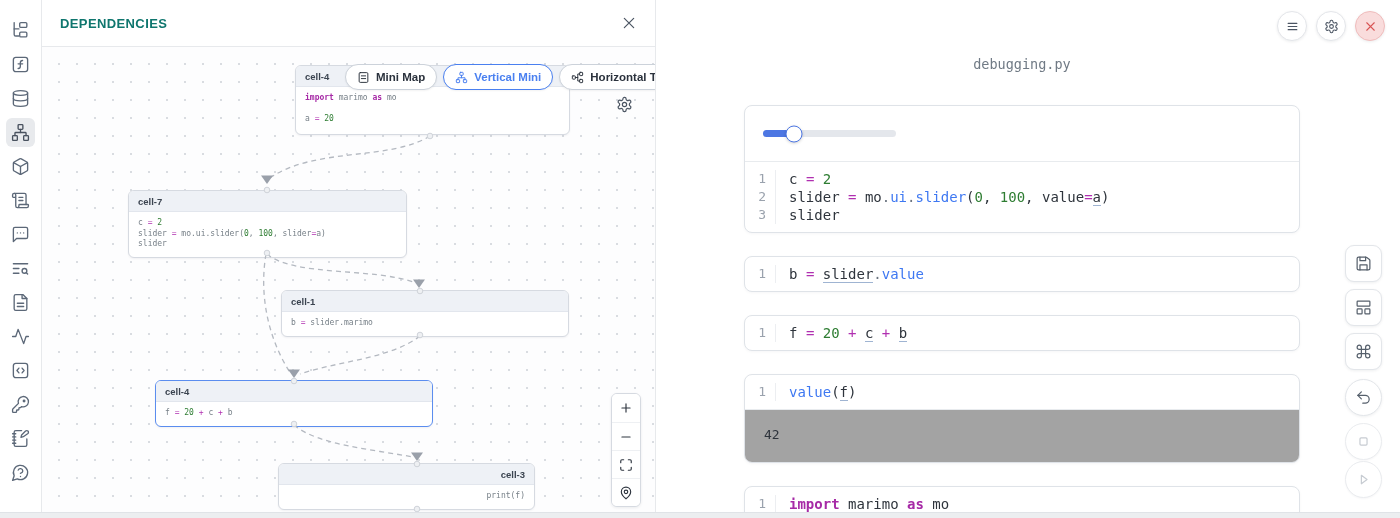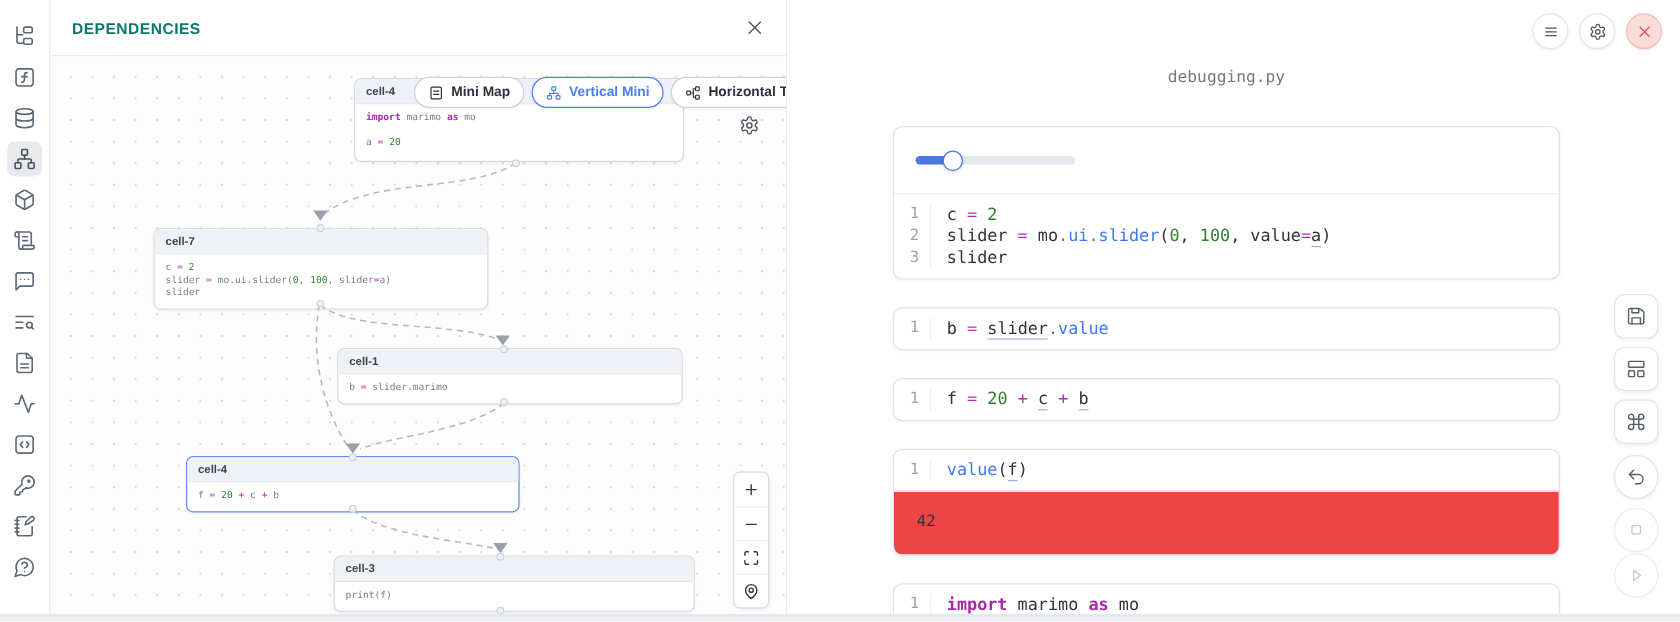--- a/index.html
+++ b/index.html
@@ -76,21 +76,21 @@
   .slider-track { position:relative; width:133px; height:7px; border-radius:4px; background:#e4e7ec; }
   .slider-fill { position:absolute; left:0; top:0; bottom:0; border-radius:4px; background:#4d77e3; }
   .slider-thumb { position:absolute; top:50%; transform:translate(-50%,-50%); width:17px; height:17px;
                   background:#fff; border:1.5px solid #4d77e3; border-radius:50%;
                   box-shadow:0 1px 3px rgba(0,0,0,.18); }
   .code-area { padding:8px 0; }
   .code-line { display:flex; font-family:"DejaVu Sans Mono", monospace; font-size:14px; line-height:18px; }
   .ln { flex:none; width:31px; text-align:right; padding-right:9px; margin-right:13px; color:#9aa2ad;
         font-size:13px; border-right:1px solid #eceef1; }
   .code-text { white-space:pre; color:#2e343c; }
-  .cell-output { background:#ef4444; border-top:1px solid #e8ebee; padding:17px 19px 20px;
+  .cell-output { background:#a3a3a3; border-top:1px solid #e8ebee; padding:17px 19px 20px;
                  font-family:"DejaVu Sans Mono", monospace; font-size:13px; color:#2e343c; }
 
   .tok-p { color:#2e343c; } .tok-k { color:#a62aa6; font-weight:bold; }
   .tok-o { color:#b02fb0; } .tok-n { color:#2e7d32; }
   .tok-f { color:#3e78f2;text-align:center; } .tok-d { color:#6b7480; }
   .u { border-bottom:1.5px solid #9fb4d2; }
   .node-body .tok-p { color:#778088; }
 
   
   .nb-top { position:absolute; top:11px; right:15px; display:flex; gap:9px; z-index:10; }
@@ -339,21 +339,21 @@
         <div class="node-body">
           <div class="node-line"><span class="tok-p">b </span><span class="tok-o">=</span><span class="tok-p"> slider.marimo</span></div>
         </div>
       </div>
       <div class="graph-node selected" style="left: 113px; top: 333px; width: 278px; min-height: 43px;">
         <div class="node-header">cell-4</div>
         <div class="node-body">
           <div class="node-line"><span class="tok-p">f </span><span class="tok-o">=</span><span class="tok-p"> </span><span class="tok-n">20</span><span class="tok-p"> </span><span class="tok-o">+</span><span class="tok-p"> c </span><span class="tok-o">+</span><span class="tok-p"> b</span></div>
         </div>
       </div>
-      <div class="graph-node" style="left: 236px; top: 416px; width: 301px; min-height: 47px;">
+      <div class="graph-node" style="left: 236px; top: 416px; width: 257px; min-height: 47px; text-align: right;">
         <div class="node-header">cell-3</div>
         <div class="node-body">
           <div class="node-line"><span class="tok-p">print(f)</span></div>
         </div>
       </div>
     </div>
 </section>
 
 <section class="notebook">
   <div class="nb-filename">debugging.py</div>

